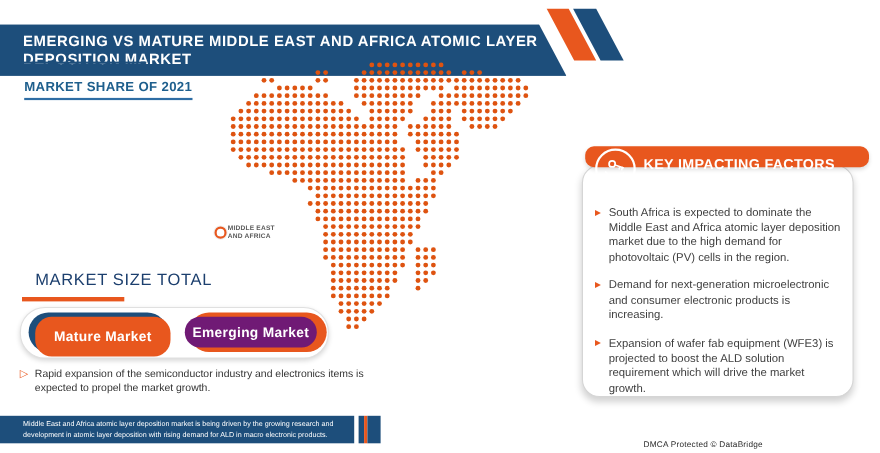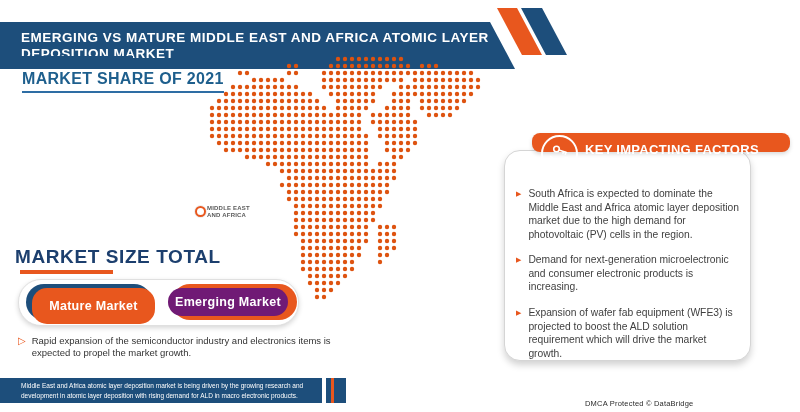--- a/index.html
+++ b/index.html
@@ -10,30 +10,30 @@
   .banner{left:0;top:8px;width:515px;height:47px;background:#1D4E7B;
     clip-path:polygon(0 0,490px 0,515px 47px,0 47px);
     color:#fff;font-weight:bold;font-size:13.5px;letter-spacing:.5px;line-height:15.5px;
     padding:8px 0 0 21px;box-sizing:border-box;margin-top:14px;}
   .stripe{top:8px;width:20px;height:47px;transform:skewX(28deg);transform-origin:top left;}
   .stripe.orange{left:497px;background:#E8571E;}
   .stripe.navy{left:521px;width:21px;background:#1D4E7B;}
   .banner-underline{left:21px;top:56px;width:112px;height:2px;background:#1D4E7B;}
 
   
-  .mshare{left:22px;top:70px;color:#1E5F8D;font-weight:bold;font-size:16px;
+  .mshare{left:22px;top:70px;color:#1E5F8D;font-weight:bold;font-size:12px;
     letter-spacing:.3px;border-bottom:2px solid #2E6DA4;padding-bottom:3px;display:inline-block;text-align:center;}
 
   
   .map{left:209px;top:56px;}
   .map-marker{left:195px;top:206px;width:7px;height:7px;border:2px solid #E8571E;border-radius:50%;background:#fff;box-shadow:0 0 0 1px #eee;}
   .map-label{left:207px;top:205px;font-size:6px;font-weight:bold;color:#5a5a5a;line-height:7px;letter-spacing:.2px;}
 
   
-  .msize-head{left:15px;top:246px;color:#1C3F6E;font-weight:700;font-size:19px;letter-spacing:.6px;}
+  .msize-head{left:32px;top:246px;color:#1C3F6E;font-weight:400;font-size:15px;letter-spacing:.6px;}
   .msize-underline{left:20px;top:270px;width:93px;height:3.5px;background:#E8571E;}
   .pill-wrap{left:18px;top:279px;width:279px;height:45px;background:#fff;border:1px solid #e0e0e0;
     border-radius:23px;box-shadow:0 2px 5px rgba(0,0,0,.16);}
   .pill-back{border-radius:19px;}
   .pill-back.navy{left:26px;top:284px;width:126px;height:36px;background:#1D4E7B;}
   .pill-back.orange{left:172px;top:284px;width:125px;height:36px;background:#E8571E;}
   .pill{border-radius:15px;display:flex;align-items:center;justify-content:center;
     color:#fff;font-weight:bold;font-size:12.5px;letter-spacing:.3px;cursor:pointer;}
   .pill.mature{left:32px;top:288px;width:123px;height:36px;background:#E8571E;}
   .pill.emerging{left:168px;top:288px;width:120px;height:28px;background:#701a75;}
@@ -45,21 +45,21 @@
 
   
   .bbanner{left:0;top:378px;width:322px;height:25px;background:#1D4E7B;color:#fff;
     font-size:6.5px;line-height:1.5;padding:3px 6px 0 21px;box-sizing:border-box;}
   .bstripes{left:326px;top:378px;height:25px;display:flex;}
   .bstripes .s1{width:5px;background:#1D4E7B;}
   .bstripes .s2{width:3px;background:#E8571E;}
   .bstripes .s3{width:12px;background:#1D4E7B;}
 
   
-  .kcard{left:504px;top:150px;width:247px;height:211px;background:#fff;border:1px solid #d5d5d5;
+  .kcard{left:529px;top:150px;width:247px;height:211px;background:#fff;border:1px solid #d5d5d5;
     border-radius:16px;box-shadow:0 4px 7px rgba(0,0,0,.18);box-sizing:border-box;padding-top:36px;}
   .khead{left:532px;top:133px;width:258px;height:19px;background:#E8571E;border-radius:8px;
     color:#fff;font-weight:bold;font-size:13px;letter-spacing:.3px;line-height:34px;
     padding-left:53px;box-sizing:border-box;box-shadow:0 2px 4px rgba(0,0,0,.15);}
   .kicon{left:541px;top:135px;width:33px;height:33px;border:2.2px solid #fff;border-radius:50%;
     background:transparent;display:flex;align-items:center;justify-content:center;}
   .kitem{display:flex;gap:7px;margin:0 9px 12px 11px;}
   .tri-solid{color:#E8571E;font-size:7px;line-height:13px;flex:0 0 auto;}
   .kitem-text{font-size:10.3px;color:#3F3F3F;line-height:1.32;}
 

